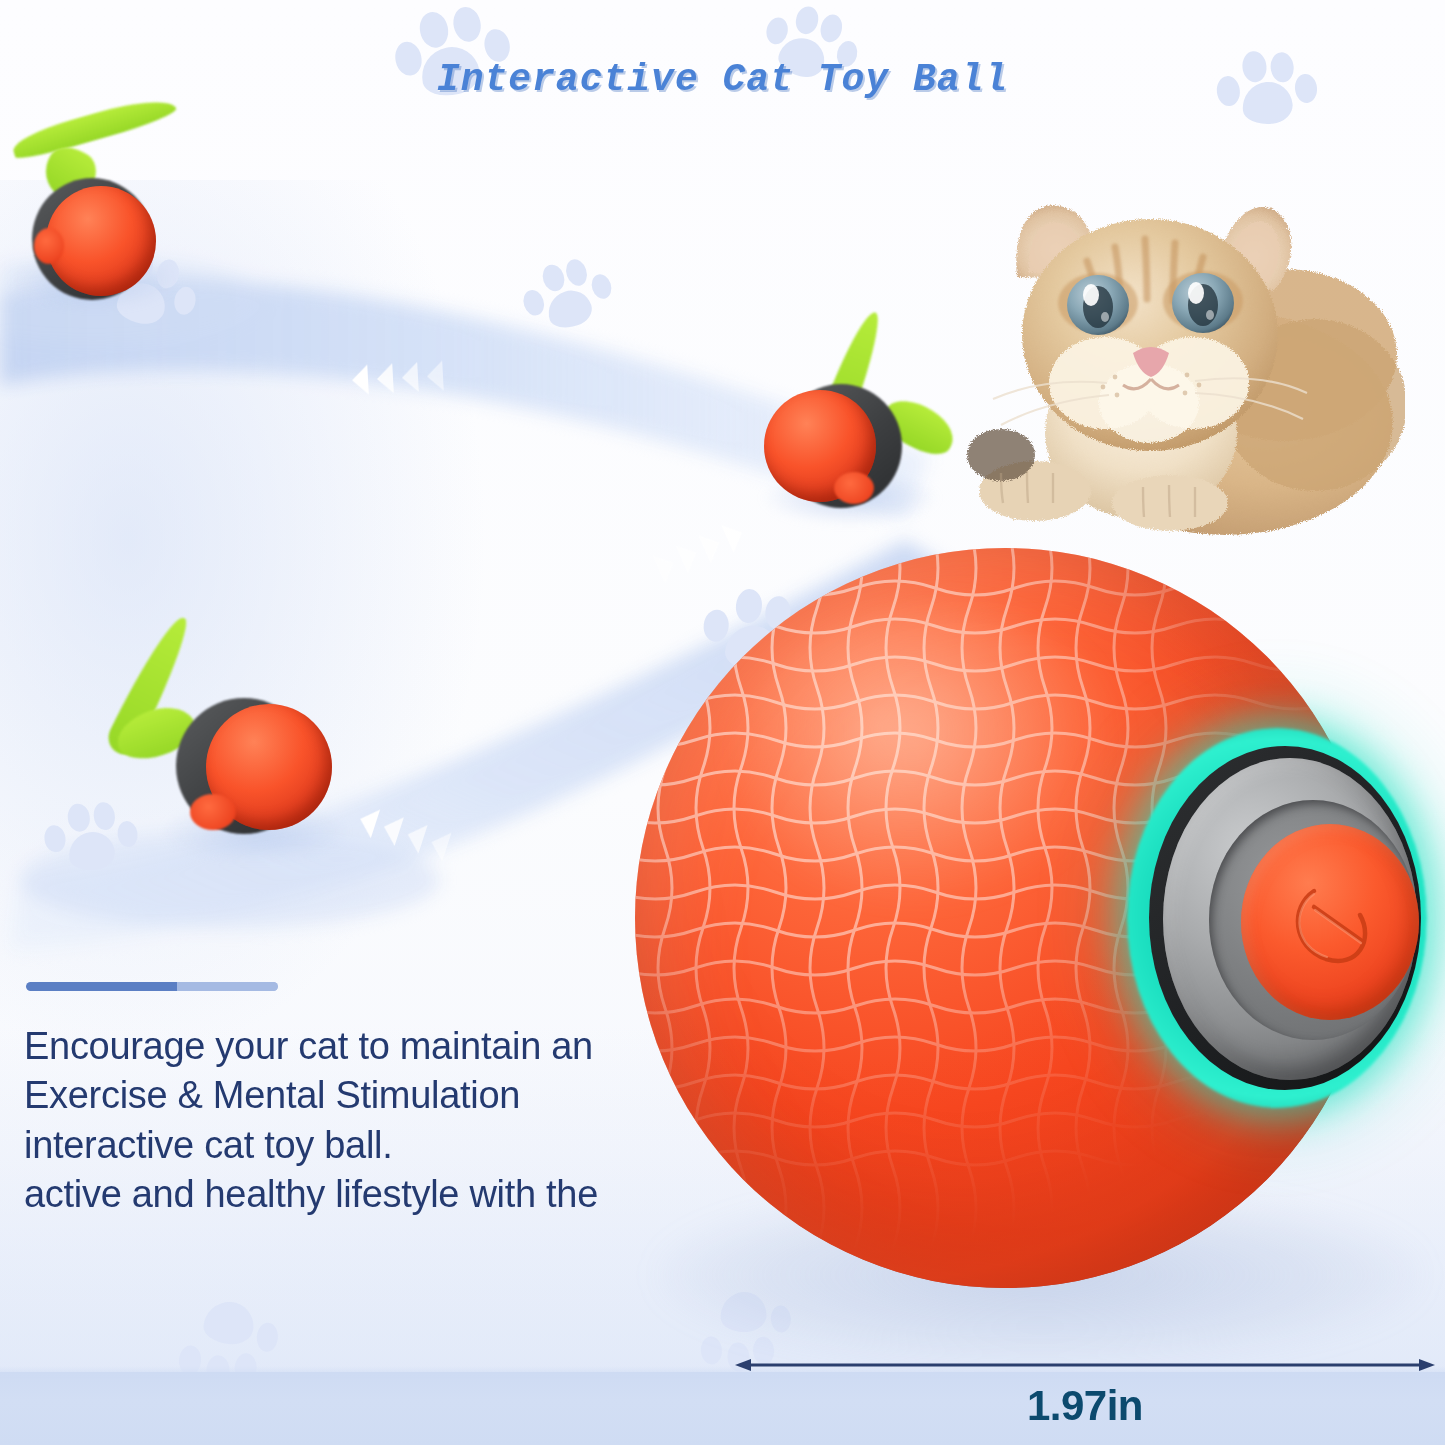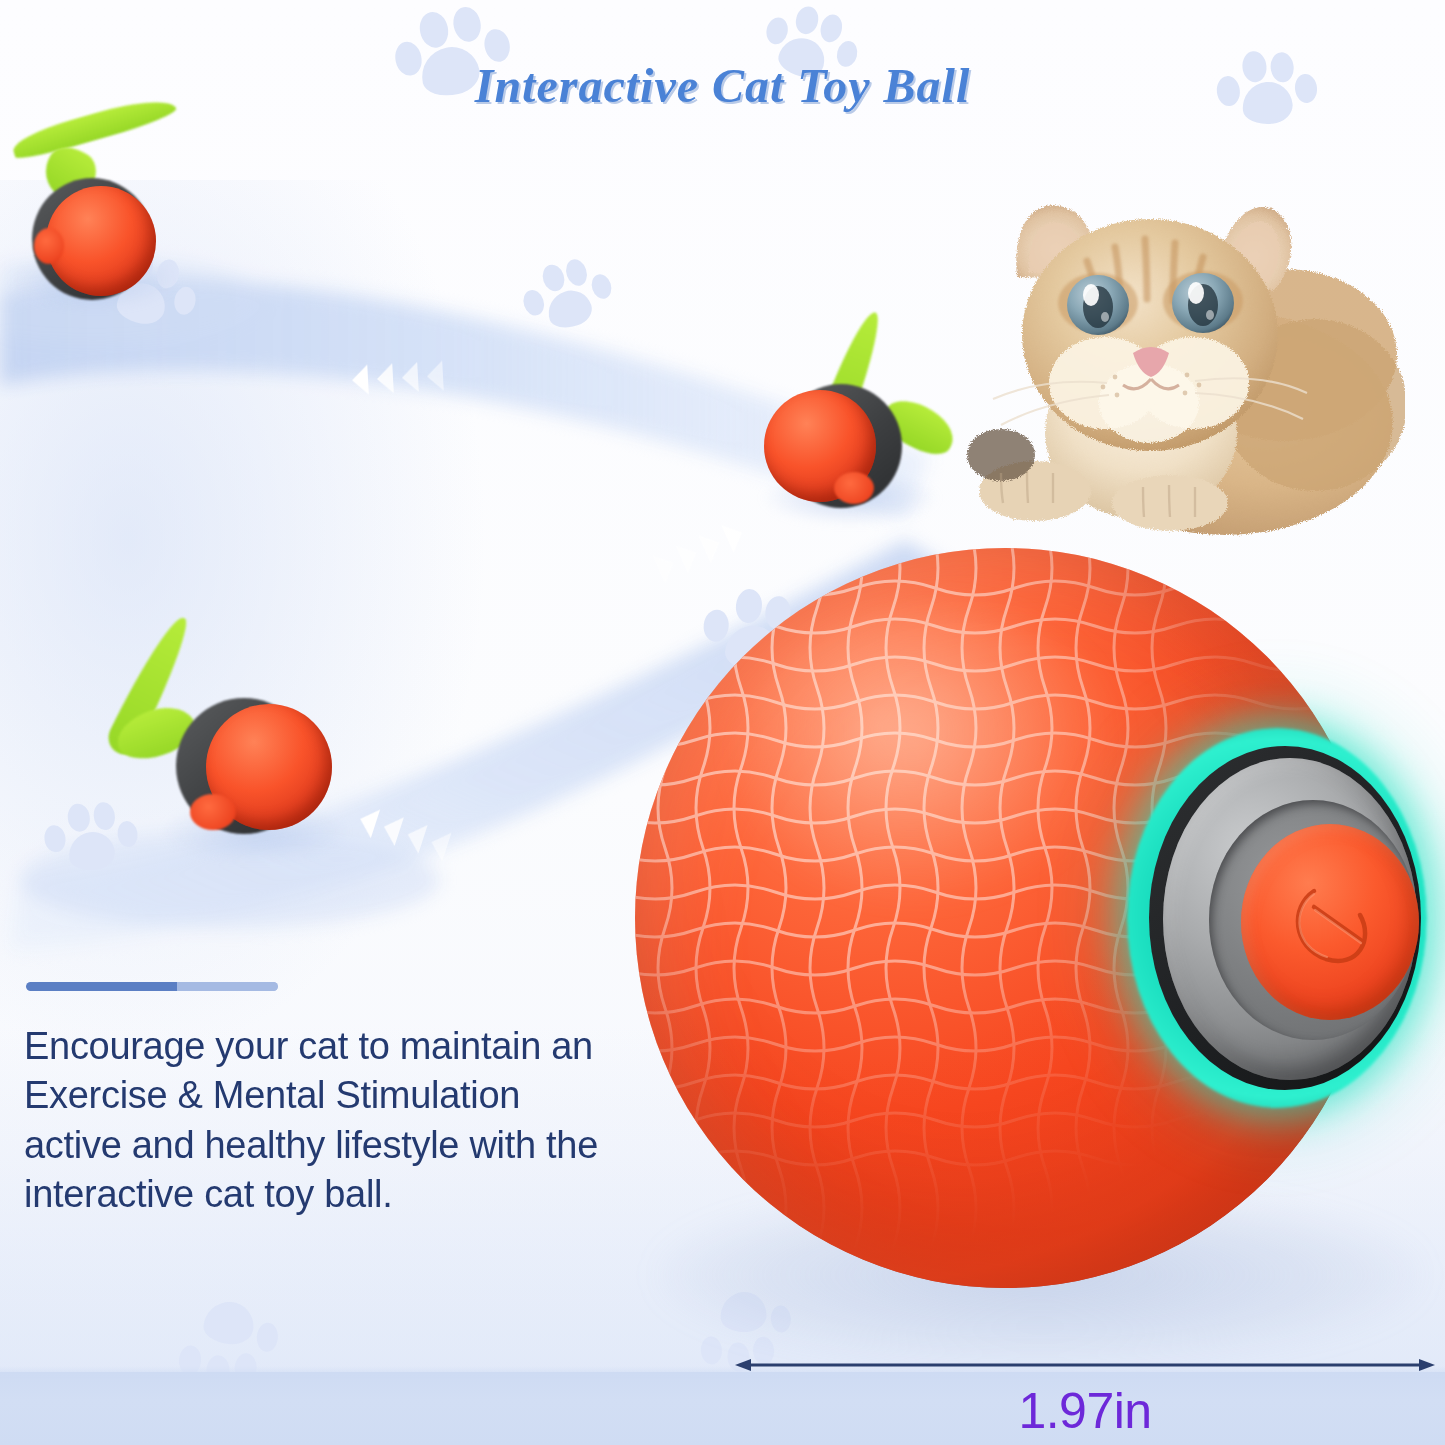--- a/index.html
+++ b/index.html
@@ -185,24 +185,24 @@
     background: radial-gradient(ellipse at 50% 50%, rgba(150,170,210,0.38) 0%, rgba(150,170,210,0.14) 55%, rgba(150,170,210,0) 78%);
     filter: blur(16px);
   }
 
   
   .title {
     position: absolute;
     left: 0; right: 0;
     top: 58px;
     text-align: center;
-    font-family: Liberation Serif, serif;
+    font-family: Liberation Mono, monospace;
     font-weight: 700;
     font-style: italic;
-    font-size: 48px;
+    font-size: 38px;
     letter-spacing: 1px;
     color: #4a82d6;
     text-shadow:
       2px 2px 0 rgba(60,110,190,0.35),
       0 1px 0 rgba(255,255,255,0.6);
   }
 
   
   .divider {
     position: absolute;
@@ -239,24 +239,24 @@
   .dim-line {
     position: absolute;
     left: 735px; top: 1355px;
     width: 700px; height: 20px;
   }
   .dim-label {
     position: absolute;
     left: 735px; top: 1382px;
     width: 700px;
     text-align: center;
-    color: #6d28d9;
+    color: #0c4a6e;
     font-family: "Liberation Sans", sans-serif;
-    font-size: 50px;
-    font-weight: 400;
+    font-size: 42px;
+    font-weight: 700;
     letter-spacing: -0.5px;
   }
 </style>
 </head>
 <body>
 
 <div id="stage">
 
   <div class="bg-base"></div>
   <div class="bg-tint-left"></div>
@@ -622,22 +622,22 @@
 
   <div class="title">Interactive Cat Toy Ball</div>
 
   <div class="divider">
     <span class="seg-dark"></span>
     <span class="seg-light"></span>
   </div>
   <div class="copy">
     <span class="l">Encourage your cat to maintain an</span>
     <span class="l">Exercise &amp; Mental Stimulation</span>
+    <span class="l">interactive cat toy ball.</span>
     <span class="l">active and healthy lifestyle with the</span>
-    <span class="l">interactive cat toy ball.</span>
   </div>
 
   <div class="dim-line">
     <svg width="700" height="20" viewBox="0 0 700 20" xmlns="http://www.w3.org/2000/svg">
       <line x1="12" y1="10" x2="688" y2="10" stroke="#2b3f6e" stroke-width="3"></line>
       <polygon points="0,10 16,4 16,16" fill="#2b3f6e"></polygon>
       <polygon points="700,10 684,4 684,16" fill="#2b3f6e"></polygon>
     </svg>
   </div>
   <div class="dim-label">1.97in</div>

